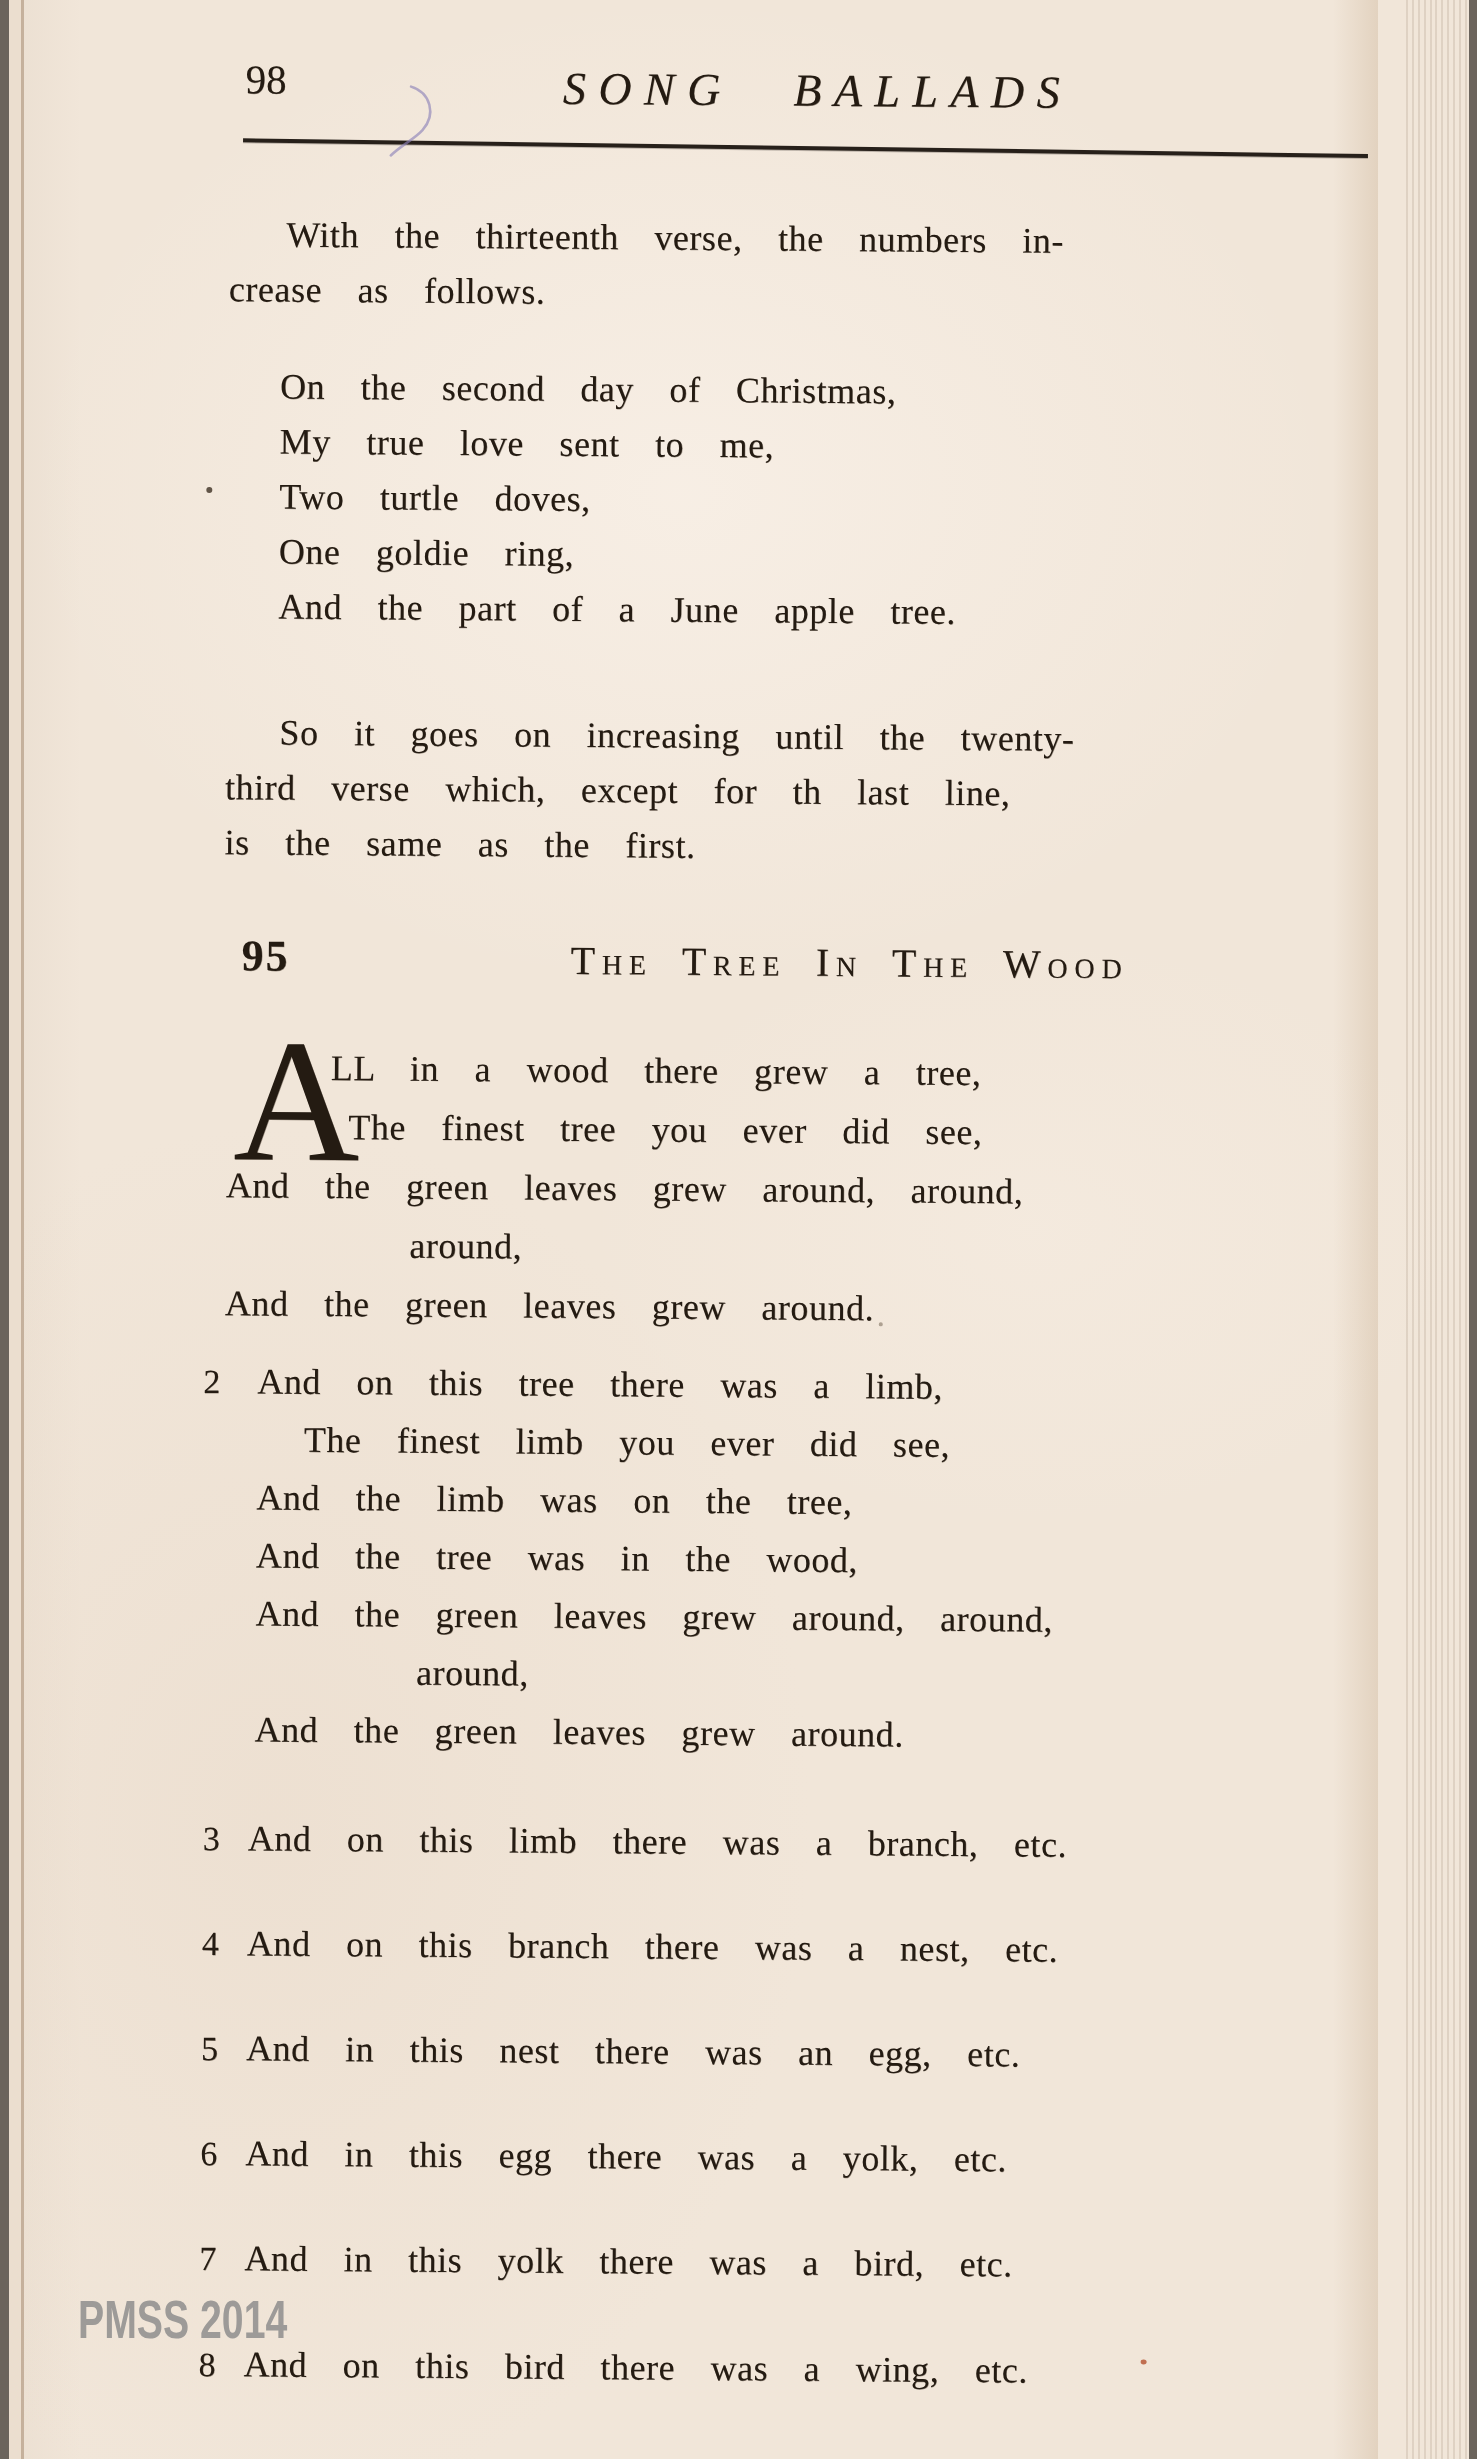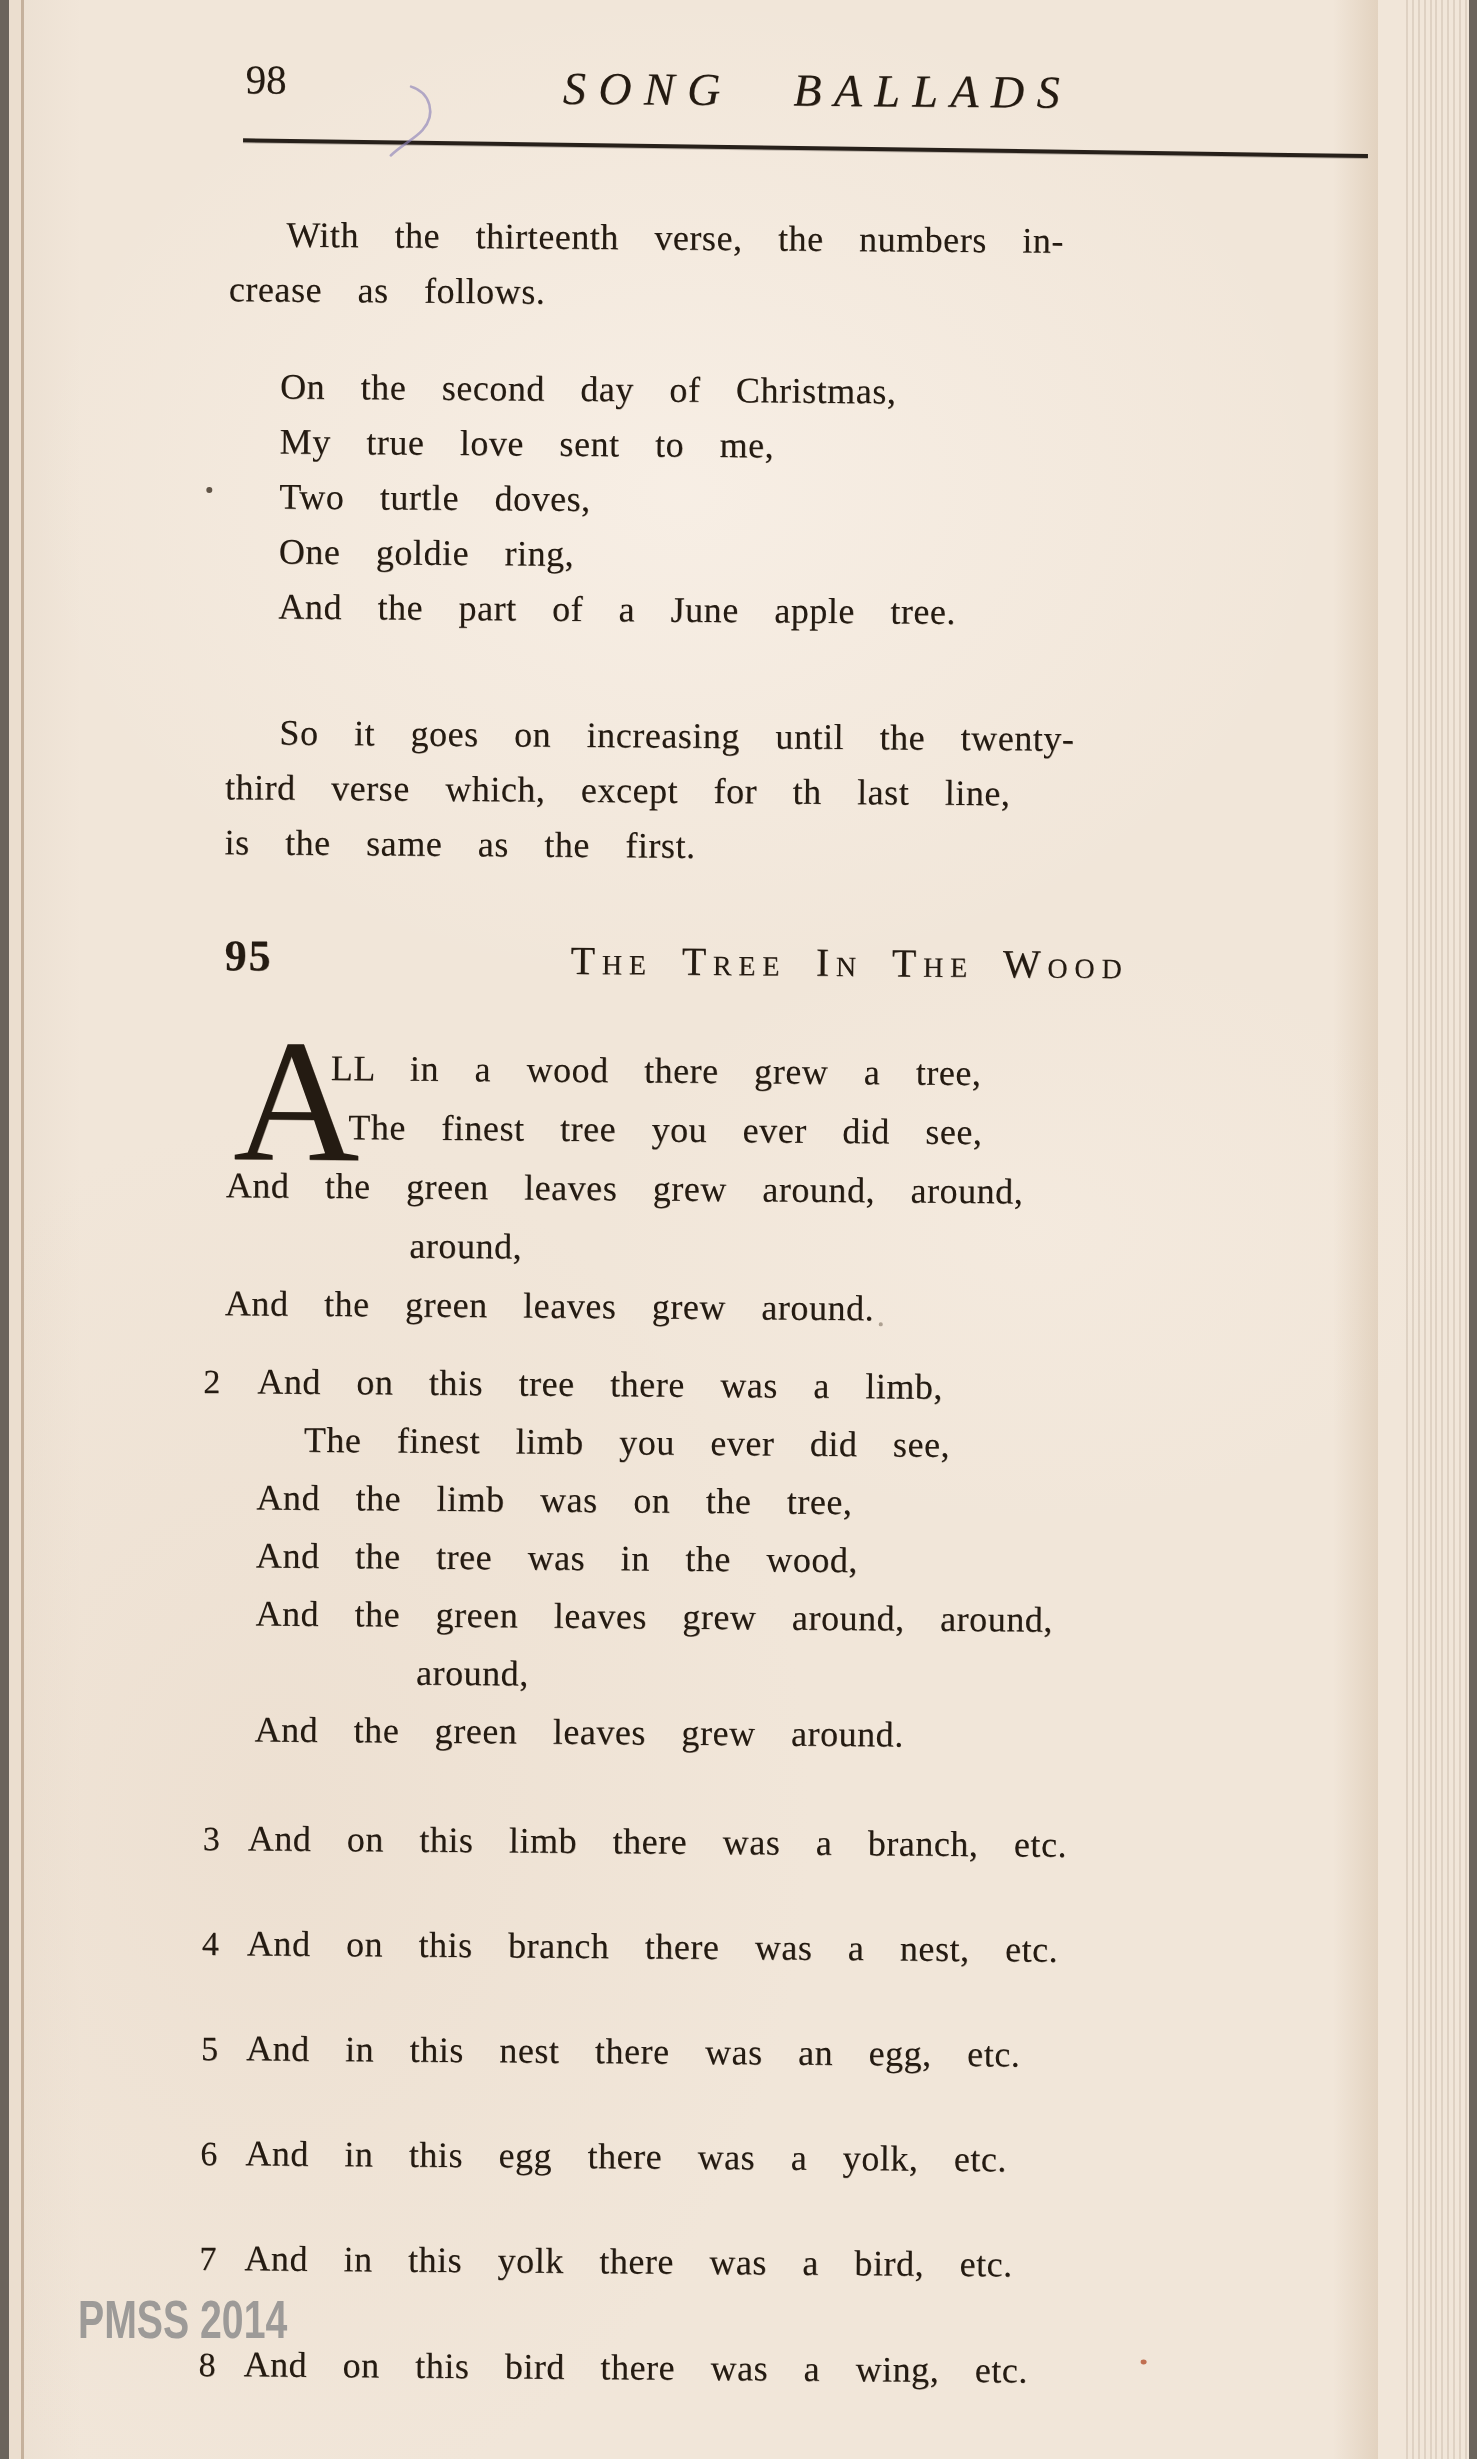--- a/index.html
+++ b/index.html
@@ -45,21 +45,21 @@
 
   
   .block{position:absolute;}
   .line{height:55px;line-height:55px;}
   .intro{left:221px;top:207px;}
   .intro .line:nth-child(1){padding-left:57px;}
   .christmas{left:273px;top:359px;}
   .closing{left:221px;top:705px;}
   .closing .line:nth-child(1){padding-left:54px;}
 
-  .song-number{position:absolute;left:222px;top:930px;font-size:44px;font-weight:bold;letter-spacing:2px;}
+  .song-number{position:absolute;left:239px;top:930px;font-size:44px;font-weight:bold;letter-spacing:2px;}
   .song-title{position:absolute;left:453px;top:934px;width:788px;text-align:center;
     font-variant:small-caps;font-size:40px;letter-spacing:0.17em;word-spacing:0.32em;white-space:nowrap;}
 
   .verse1{left:225px;top:1038px;}
   .verse1 .line{height:59px;line-height:59px;}
   .verse1 .line:nth-child(1){padding-left:104px;}
   .verse1 .line:nth-child(2){padding-left:122px;}
   .verse1 .line:nth-child(4){padding-left:184px;}
   .dropcap{position:absolute;left:232px;top:1013px;font-size:175px;line-height:1;
     font-family:"Liberation Serif","DejaVu Serif",serif;}

